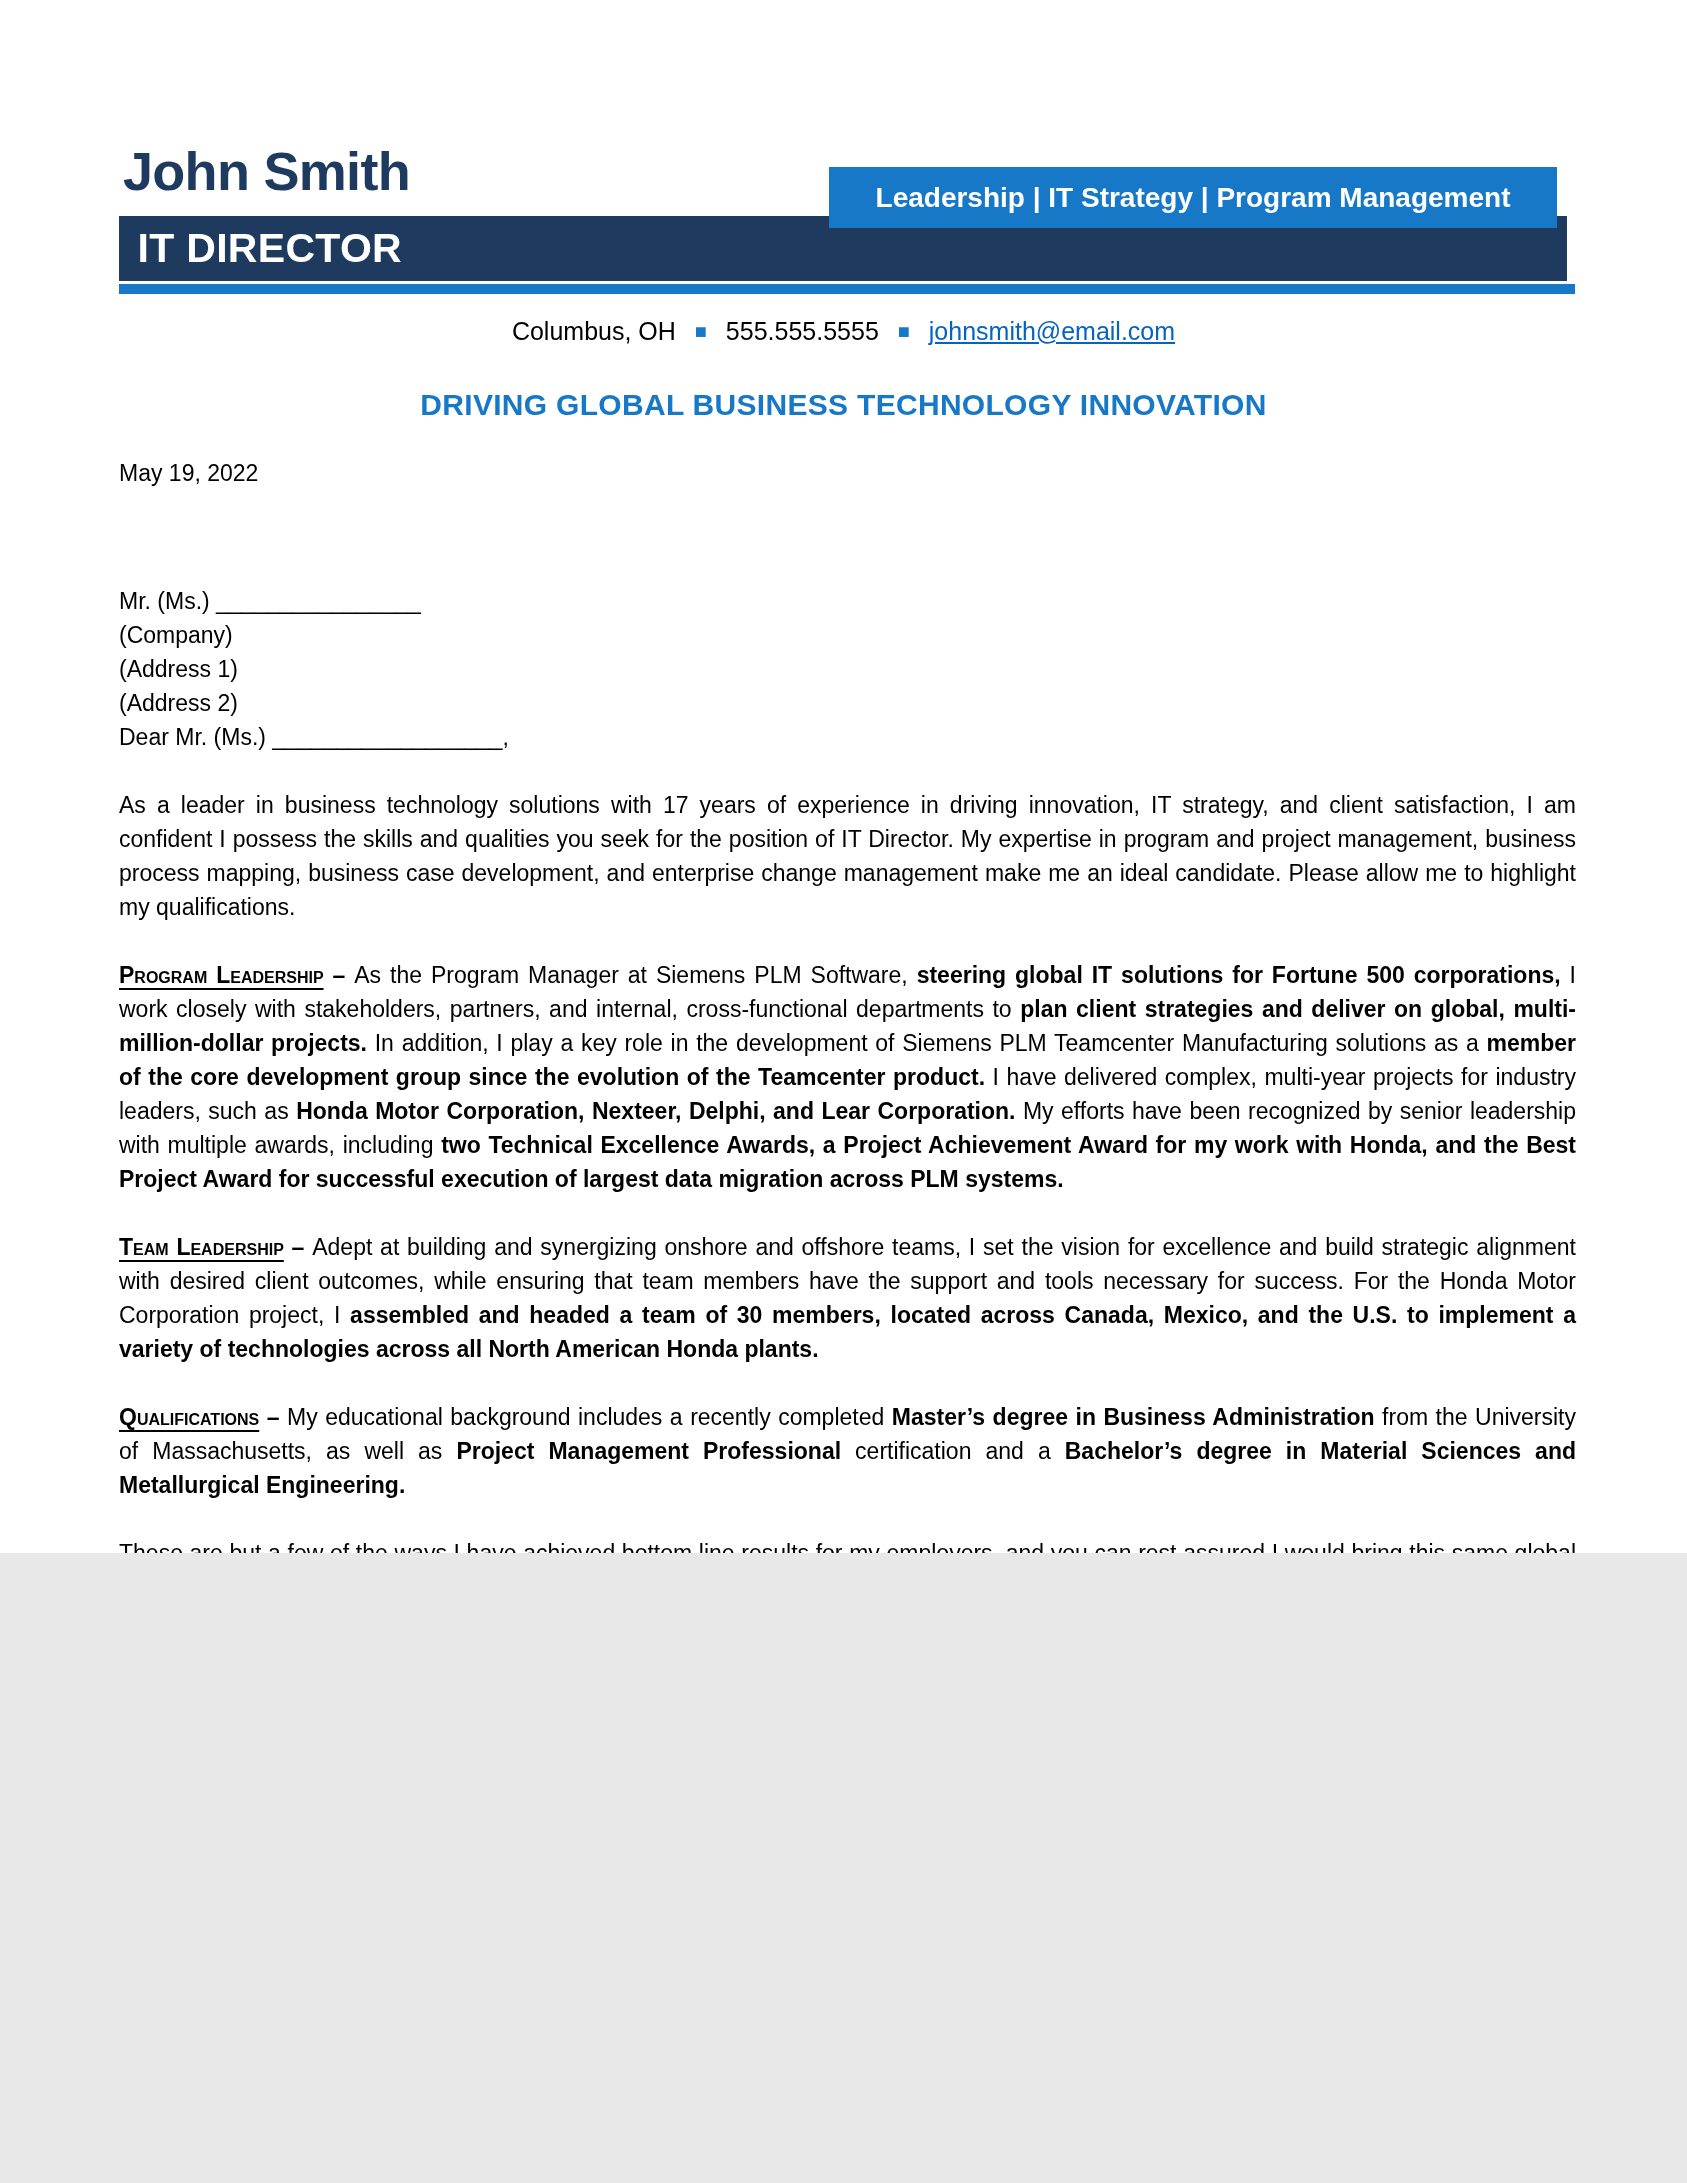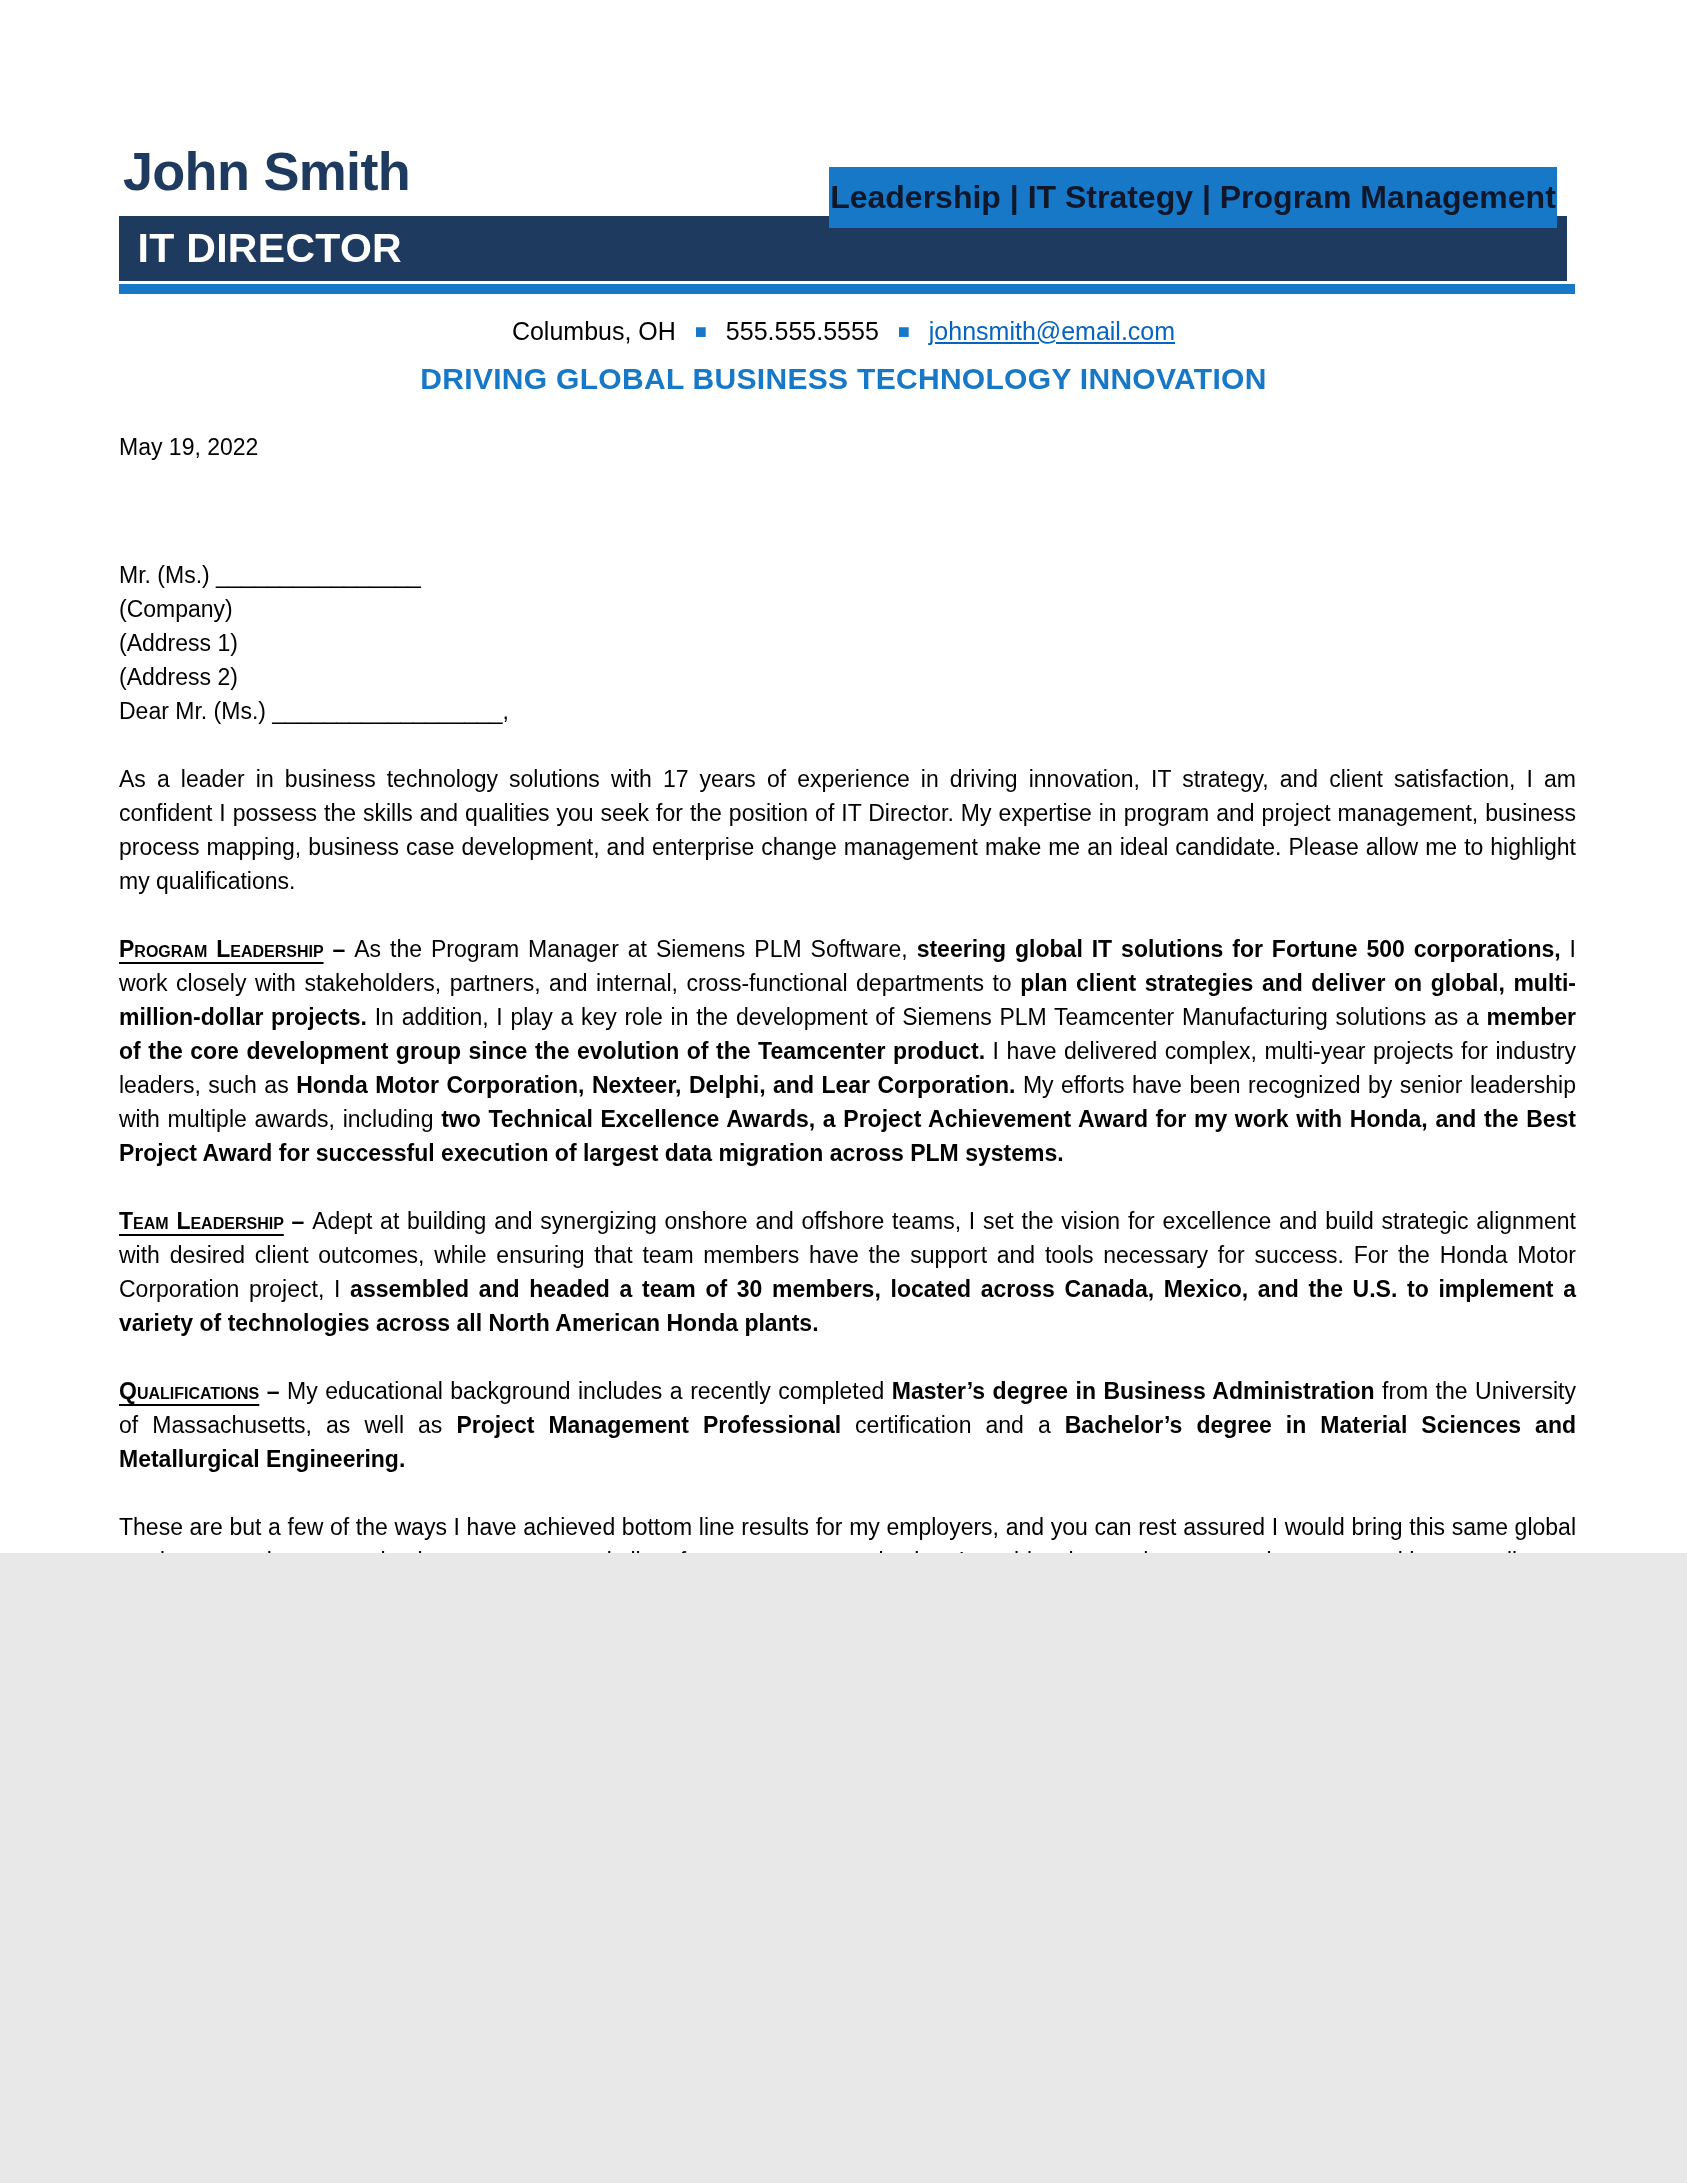--- a/index.html
+++ b/index.html
@@ -33,22 +33,22 @@
     top: 167px;
     width: 728px;
     height: 61px;
     background: #1878C8;
     display: flex;
     align-items: center;
     justify-content: center;
     z-index: 2;
   }
   .tagline-box span {
-    color: #0f172a;
-    font-size: 32px;
+    color: #ffffff;
+    font-size: 28px;
     font-weight: 700;
     white-space: nowrap;
   }
   .title-bar {
     position: absolute;
     left: 119px;
     right: 120px;
     top: 216px;
     height: 65px;
     background: #1F3A5F;
@@ -84,21 +84,21 @@
     color: #1878C8;
     font-size: 20px;
     margin: 0 12px;
     vertical-align: 2px;
   }
   .contact a.email {
     color: #0563C1;
     text-decoration: underline;
   }
   .headline {
-    margin-top: 16px;
+    margin-top: 42px;
     text-align: center;
     font-size: 30px;
     font-weight: 700;
     color: #1878C8;
     letter-spacing: 0.3px;
   }
 
   
   .letter {
     margin: 0 111px 0 119px;

